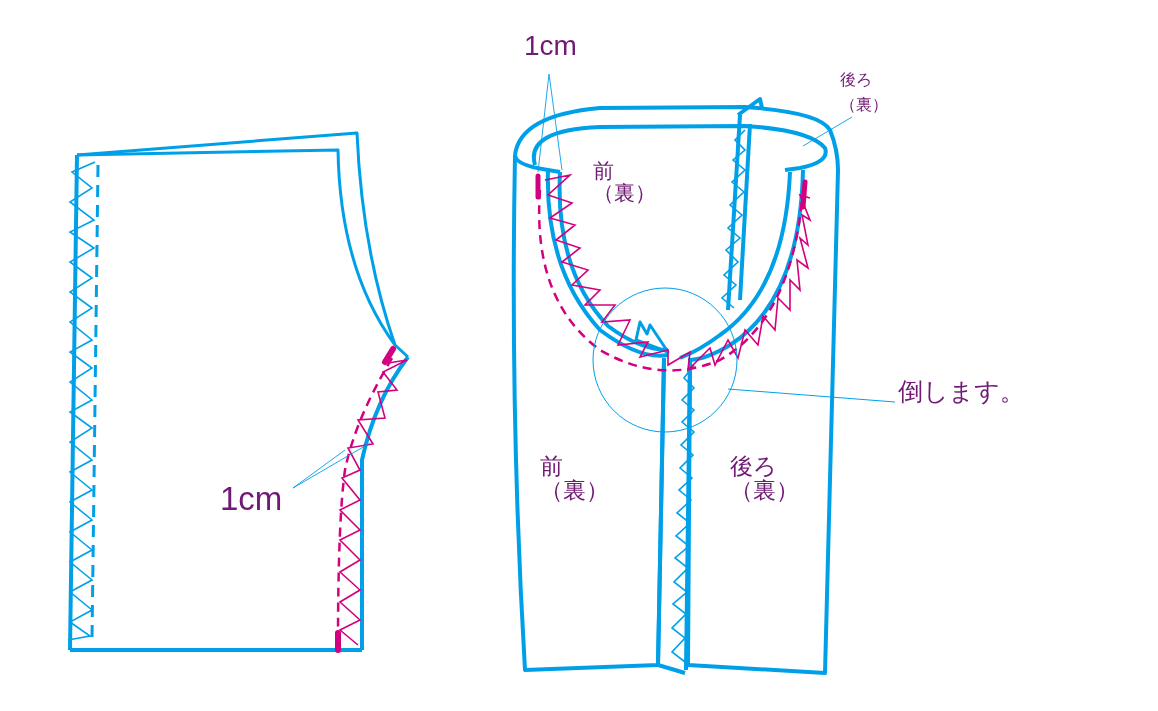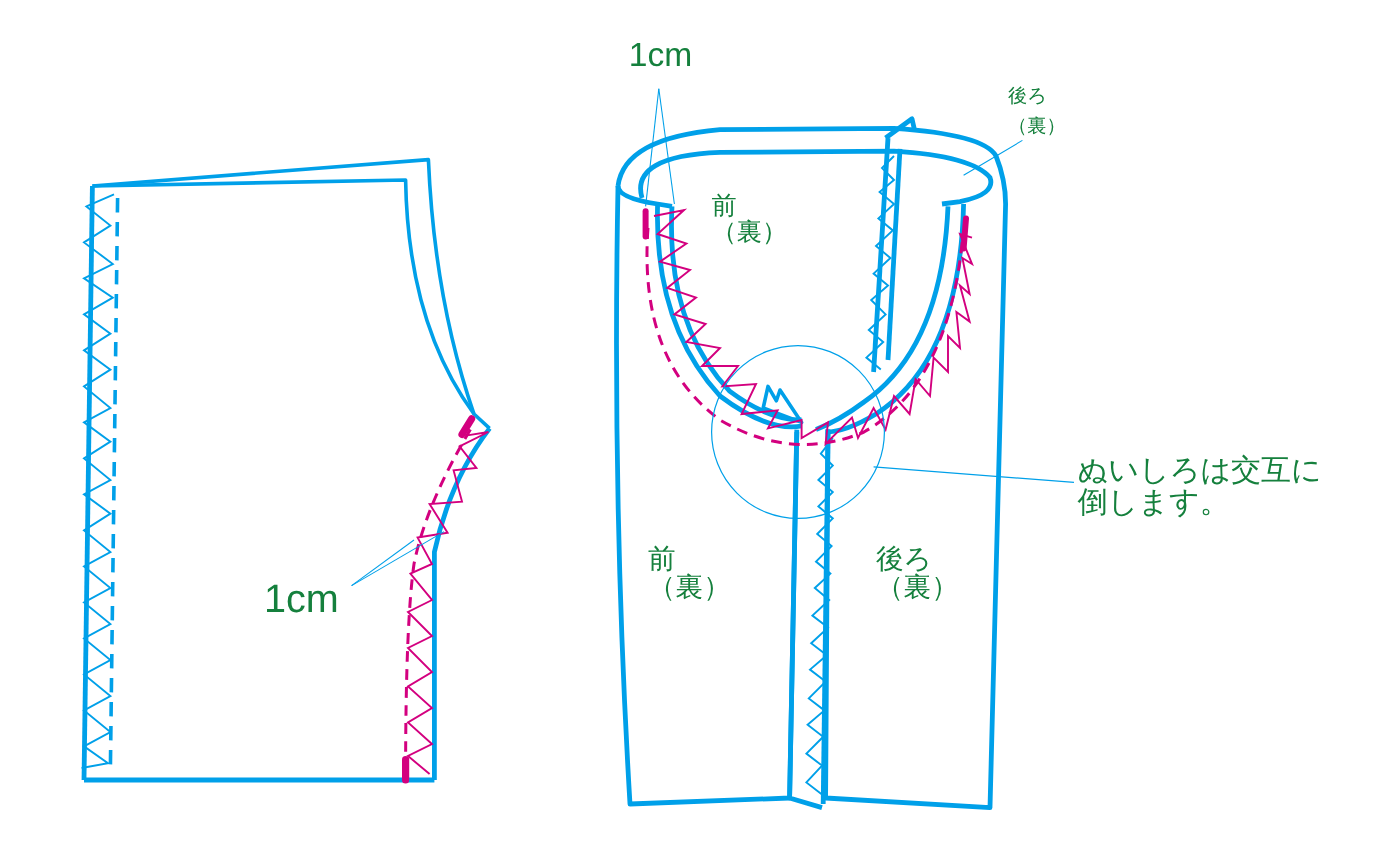--- a/index.html
+++ b/index.html
@@ -1,18 +1,18 @@
 <!DOCTYPE html>
 <html><head>
 <meta charset="utf-8">
 <style>
   html, body { margin: 0; padding: 0; background: #ffffff; }
   #canvas { position: relative; width: 1158px; height: 711px; overflow: hidden; background: #ffffff; }
   svg { position: absolute; left: 0; top: 0; }
-  .lbl { position: absolute; color: #15803d; font-family: "DejaVu Sans", sans-serif; white-space: nowrap; line-height: 1; }
+  .lbl { position: absolute; color: #701a75; font-family: "DejaVu Sans", sans-serif; white-space: nowrap; line-height: 1; }
   .lbl-cm { font-family: "Liberation Sans", sans-serif; }
   .blk { line-height: 1.05; }
 </style>
 </head>
 <body>
 
 <div id="canvas">
 
   <svg width="1158" height="711" viewBox="0 0 1158 711">
 
@@ -116,16 +116,15 @@
     <div>前</div>
     <div>（裏）</div>
   </div>
 
   <div class="lbl blk" style="left:730px; top:454px; font-size:23px; width:70px;">
     <div>後ろ</div>
     <div>（裏）</div>
   </div>
 
   <div class="lbl" style="left:898px; top:378px; font-size:25px; line-height:1.08;">
-    <div>ぬいしろは交互に</div>
     <div>倒します。</div>
   </div>
 </div>
 
 </body></html>

